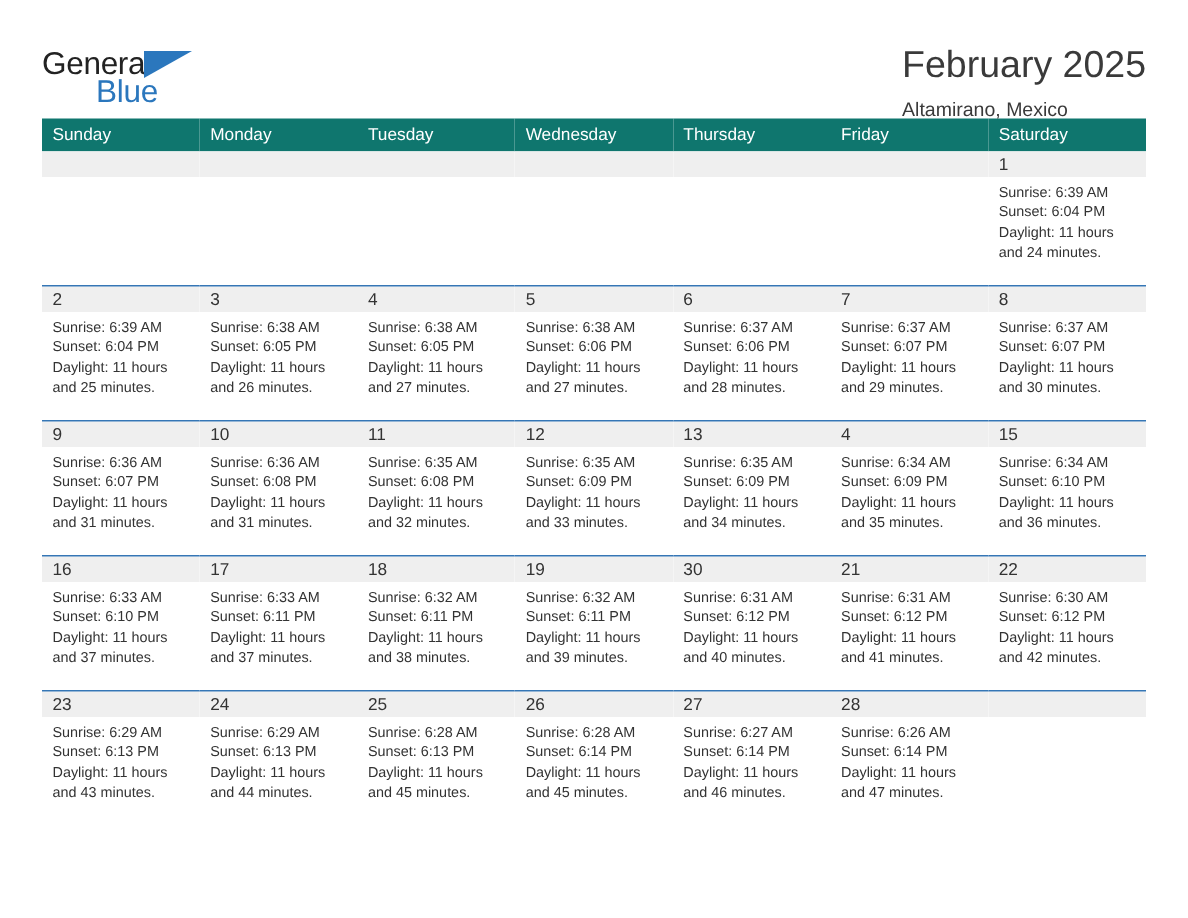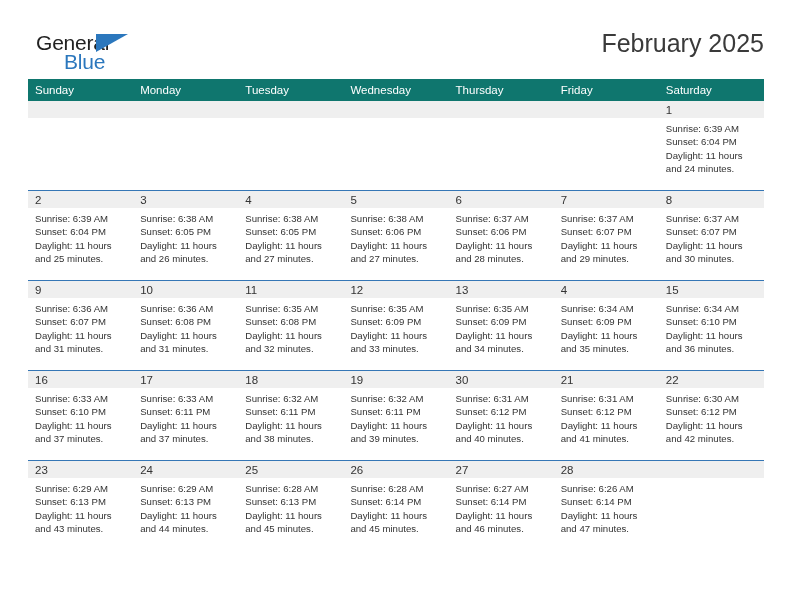--- a/index.html
+++ b/index.html
@@ -31,21 +31,21 @@
     padding-top: 30px;
     box-sizing: border-box;
   }
   .logo {
     position: relative;
     width: 120px;
     height: 46px;
   }
   .logo-general {
     position: absolute;
-    left: 8px;
+    left: 0;
     top: 2px;
     font-size: 21px;
     color: #222222;
     letter-spacing: -0.2px;
     line-height: 1;
   }
   .logo-blue {
     position: absolute;
     left: 36px;
     top: 21px;
@@ -136,20 +136,21 @@
 <div class="page">
 
   <div class="top-bar">
     <div class="logo">
       <span class="logo-general">General</span>
       <span class="logo-tri"></span>
       <span class="logo-blue">Blue</span>
     </div>
     <div class="title-block">
       <div class="cal-title">February 2025</div>
+      <div class="cal-subtitle">Altamirano, Mexico</div>
     </div>
   </div>
 
   <table class="calendar">
     <thead>
       <tr>
         <th>Sunday</th>
         <th>Monday</th>
         <th>Tuesday</th>
         <th>Wednesday</th>

